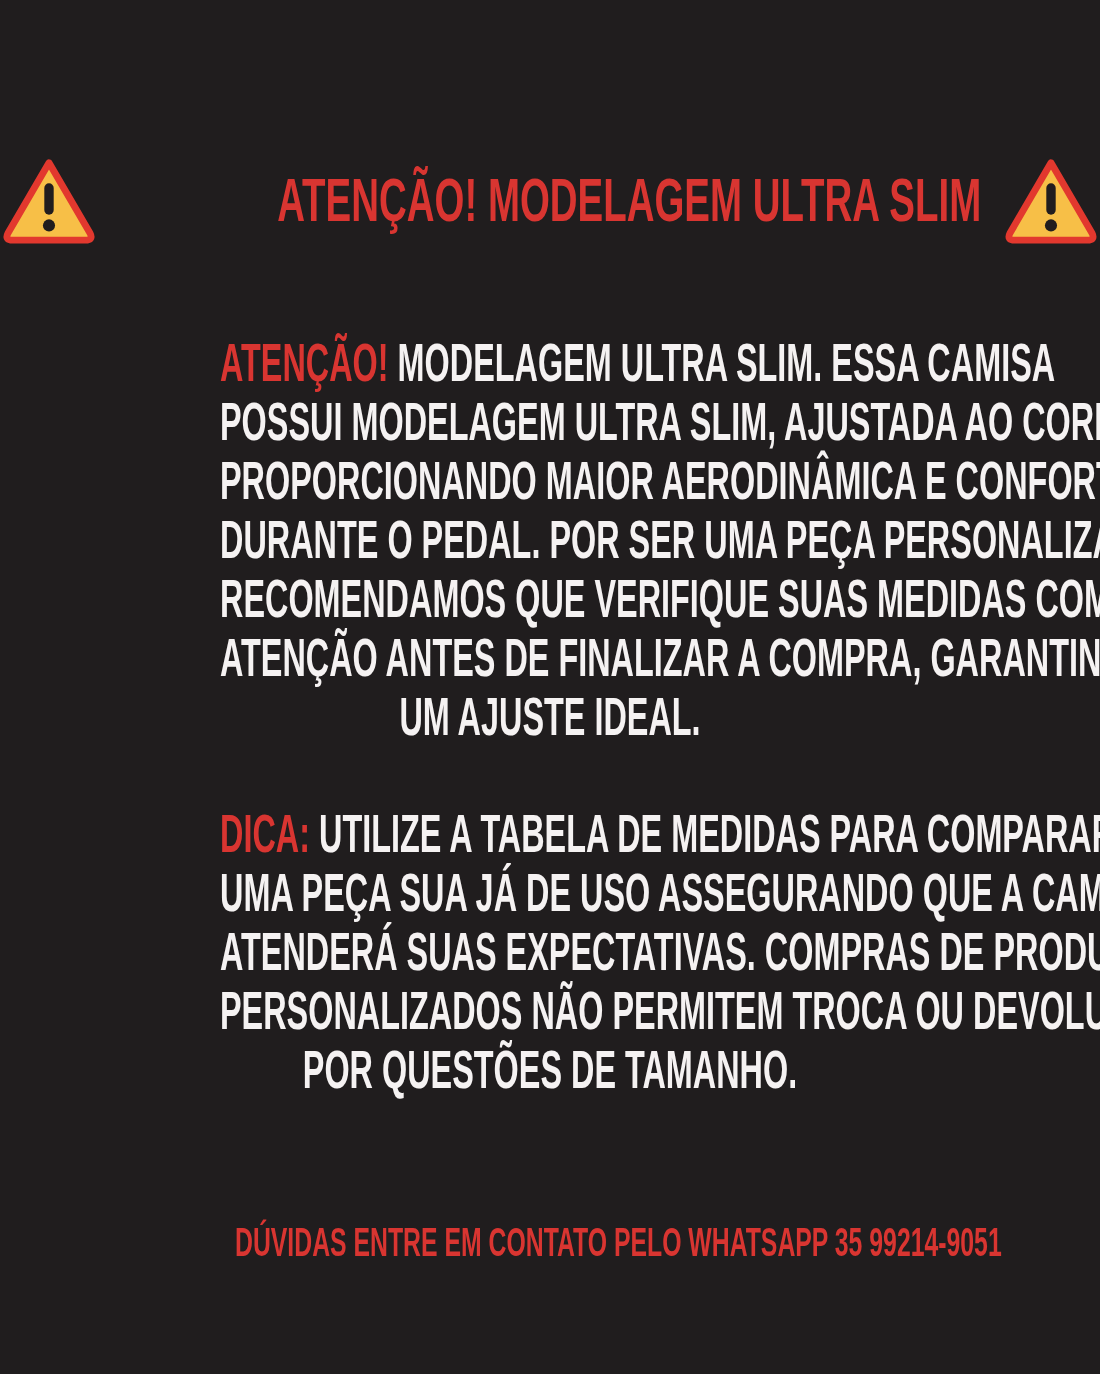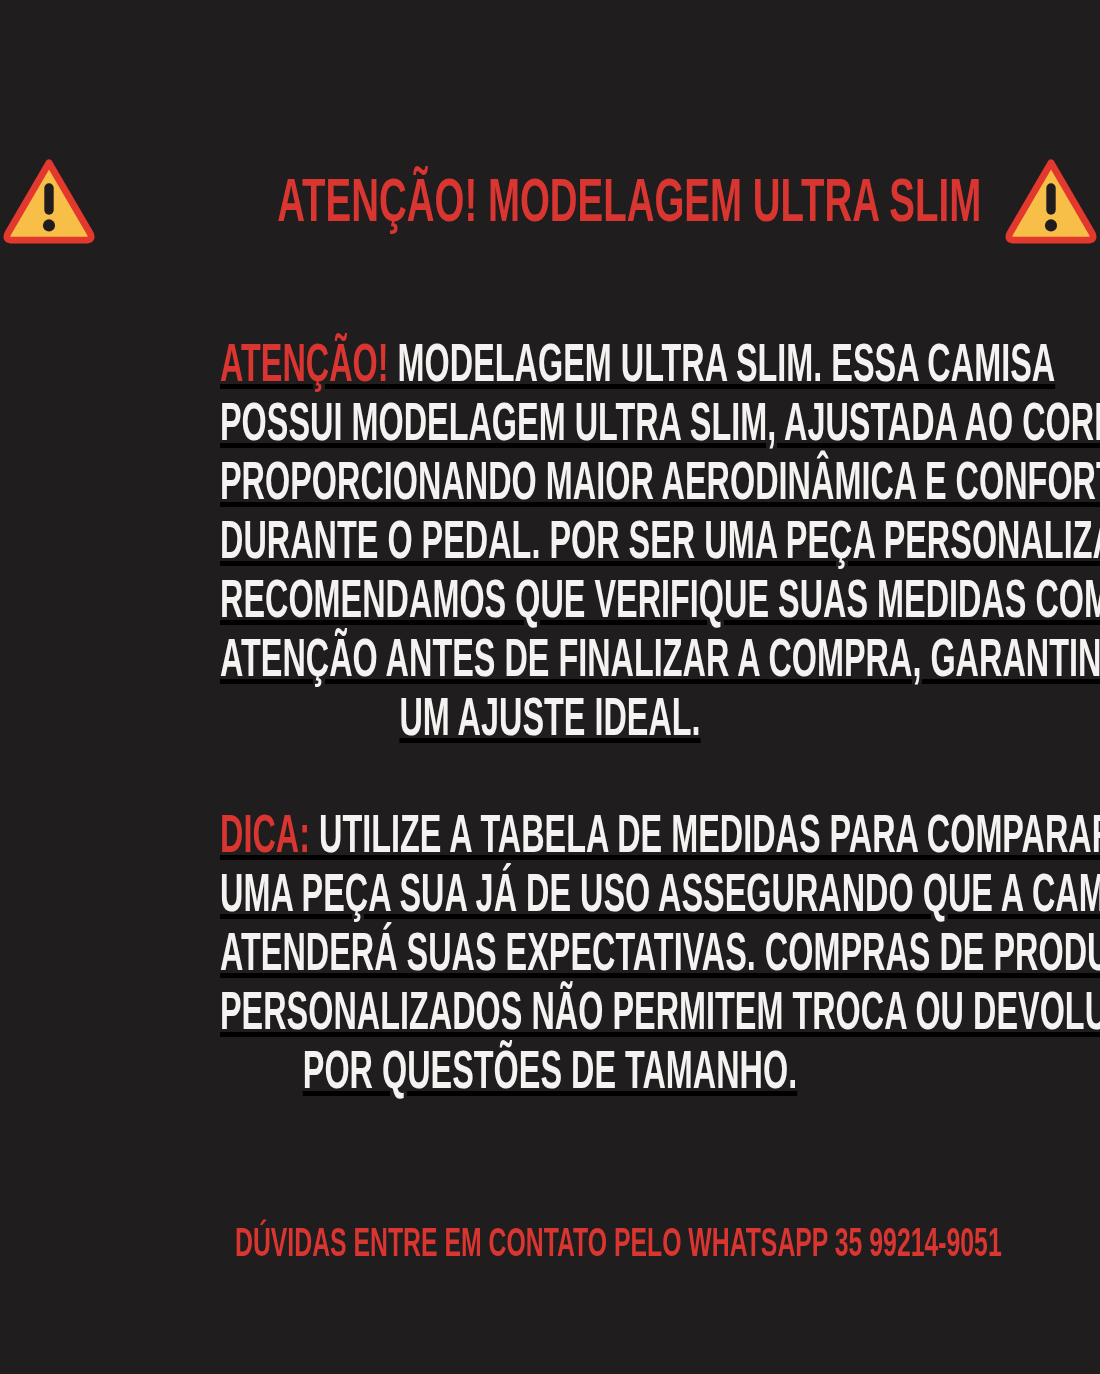--- a/index.html
+++ b/index.html
@@ -42,21 +42,20 @@
     transform-origin: 50% 50%;
     text-align: center;
     min-width: 640px;
     letter-spacing: 0;
   }
   .para {
     position: absolute;
     left: 0;
     width: 1100px;
     text-align: center;
-    text-decoration: underline;
   }
   .para .line {
     display: block;
     white-space: nowrap;
     font-weight: 700;
     font-size: 54px;
     line-height: 59px;
     transform: scaleX(0.60);
     transform-origin: 50% 50%;
     text-align: center;

